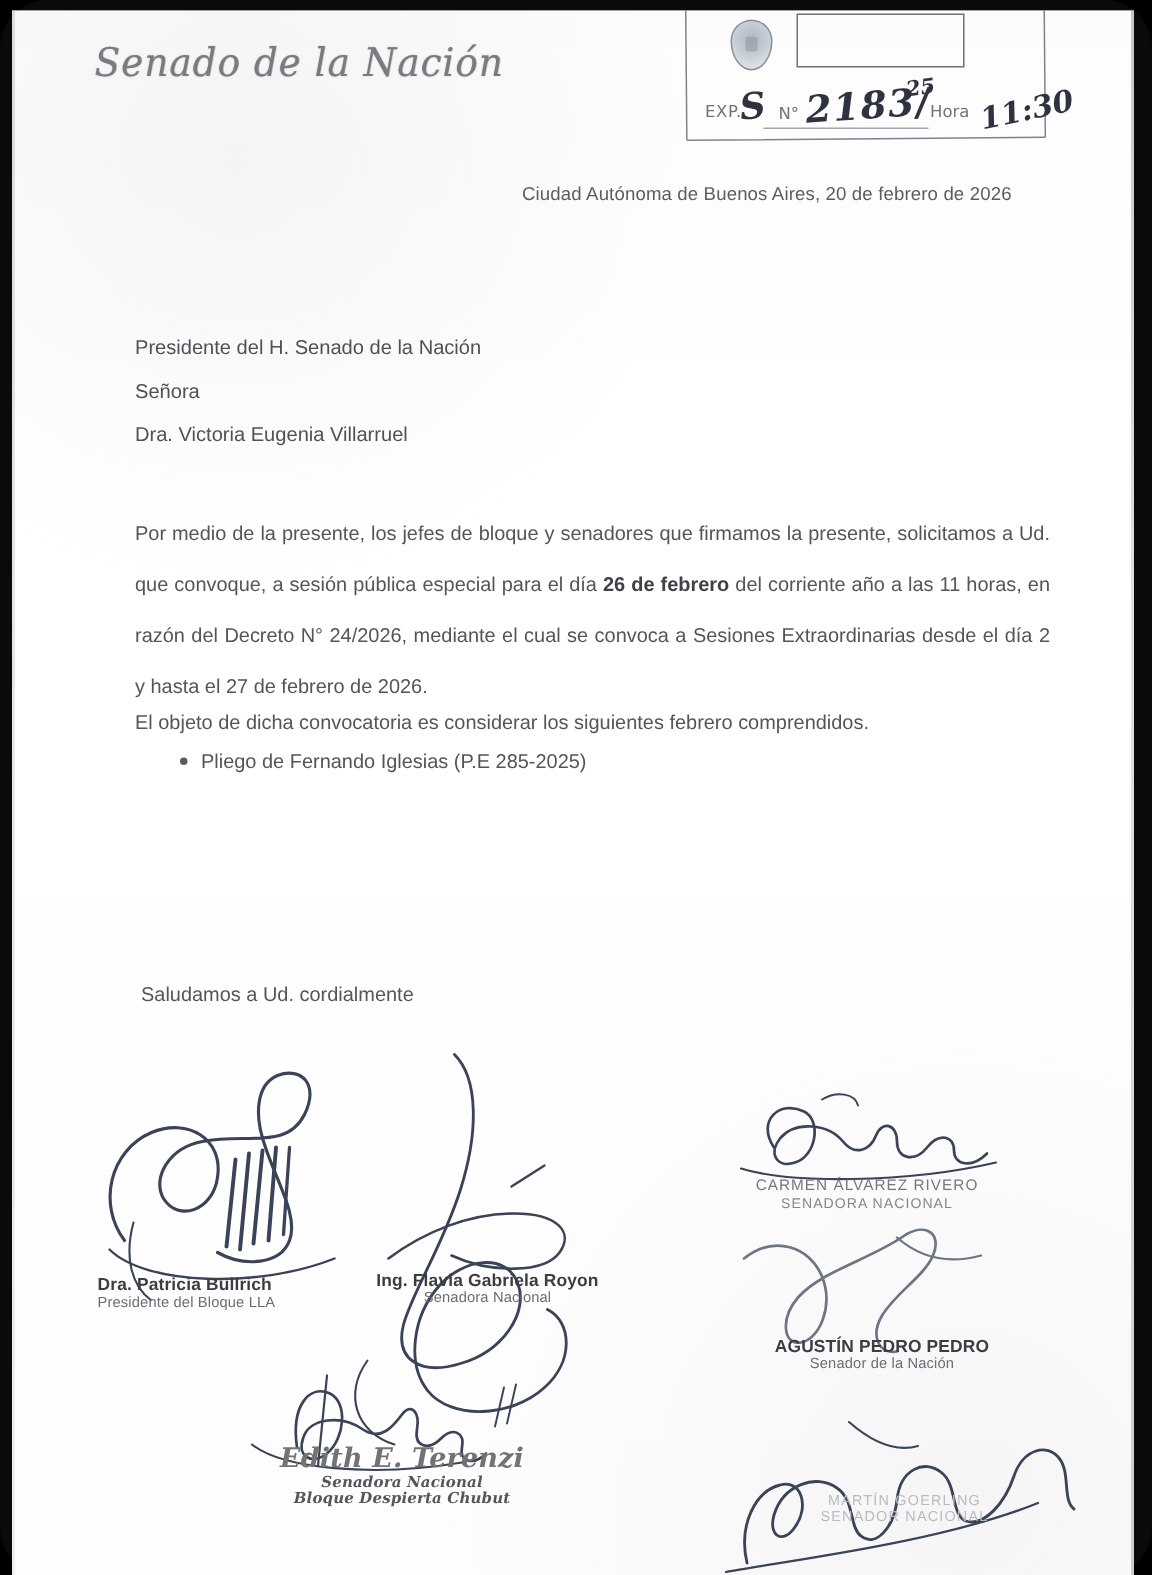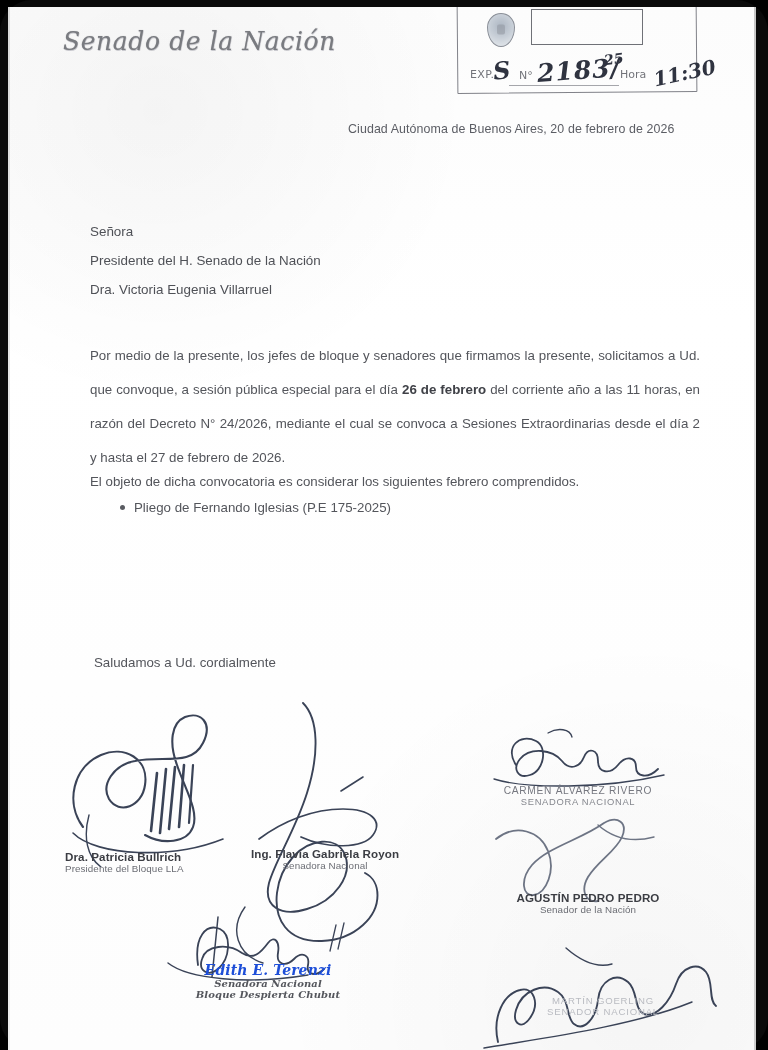--- a/index.html
+++ b/index.html
@@ -306,22 +306,22 @@
   .sig-caps .sig-role {
     letter-spacing: .7px;
     font-size: 9.4px;
     color: #85878e;
   }
 
   .sig-script .sig-name {
     font-family: "DejaVu Serif", "Liberation Serif", serif;
     font-style: italic;
     font-weight: bold;
-    font-size: 14px;
-    color: #1d4ed8;
+    font-size: 18px;
+    color: #737373;
   }
   .sig-script .sig-role {
     font-family: "DejaVu Serif", "Liberation Serif", serif;
     font-style: italic;
     font-weight: bold;
     font-size: 10px;
     color: #54565c;
   }
 
   .sig-faint .sig-name,
@@ -368,31 +368,31 @@
       <div class="hand stamp-hand-num">2183/</div>
       <div class="hand stamp-hand-yr">25</div>
       <div class="hand stamp-hand-hora">11:30</div>
     </div>
 
     <div class="doc-body">
 
       <div class="date-line">Ciudad Autónoma de Buenos Aires, 20 de febrero de 2026</div>
 
       <div class="addressee">
+        <div>Presidente del H. Senado de la Nación</div>
         <div>Señora</div>
-        <div>Presidente del H. Senado de la Nación</div>
         <div>Dra. Victoria Eugenia Villarruel</div>
       </div>
 
       <div class="para para-1"><span>Por medio de la presente, los jefes de bloque y senadores que firmamos la presente, solicitamos a Ud. que convoque, a sesión pública especial para el día </span><strong>26 de febrero</strong><span> del corriente año a las 11 horas, en razón del Decreto N° 24/2026, mediante el cual se convoca a Sesiones Extraordinarias desde el día 2 y hasta el 27 de febrero de 2026.</span></div>
 
       <div class="para para-2">El objeto de dicha convocatoria es considerar los siguientes febrero comprendidos.</div>
 
       <ul class="bullets">
-        <li>Pliego de Fernando Iglesias (P.E 175-2025)</li>
+        <li>Pliego de Fernando Iglesias (P.E 285-2025)</li>
       </ul>
 
       <div class="closing">Saludamos a Ud. cordialmente</div>
     </div>
 
     <svg class="ink" style="left:45px;top:700px;width:240px;height:160px" viewBox="0 0 240 160">
       <path d="M30 120 C12 96 20 60 48 48 C72 38 96 52 92 78 C89 100 66 108 56 92 C48 78 60 58 82 54
                C110 48 138 60 150 36 C160 16 148 4 132 10 C118 16 116 36 124 58 C132 82 146 104 140 120
                C134 136 110 138 92 128" stroke-width="2.1"></path>
       <path d="M104 66 L98 124" stroke-width="2.6"></path>

